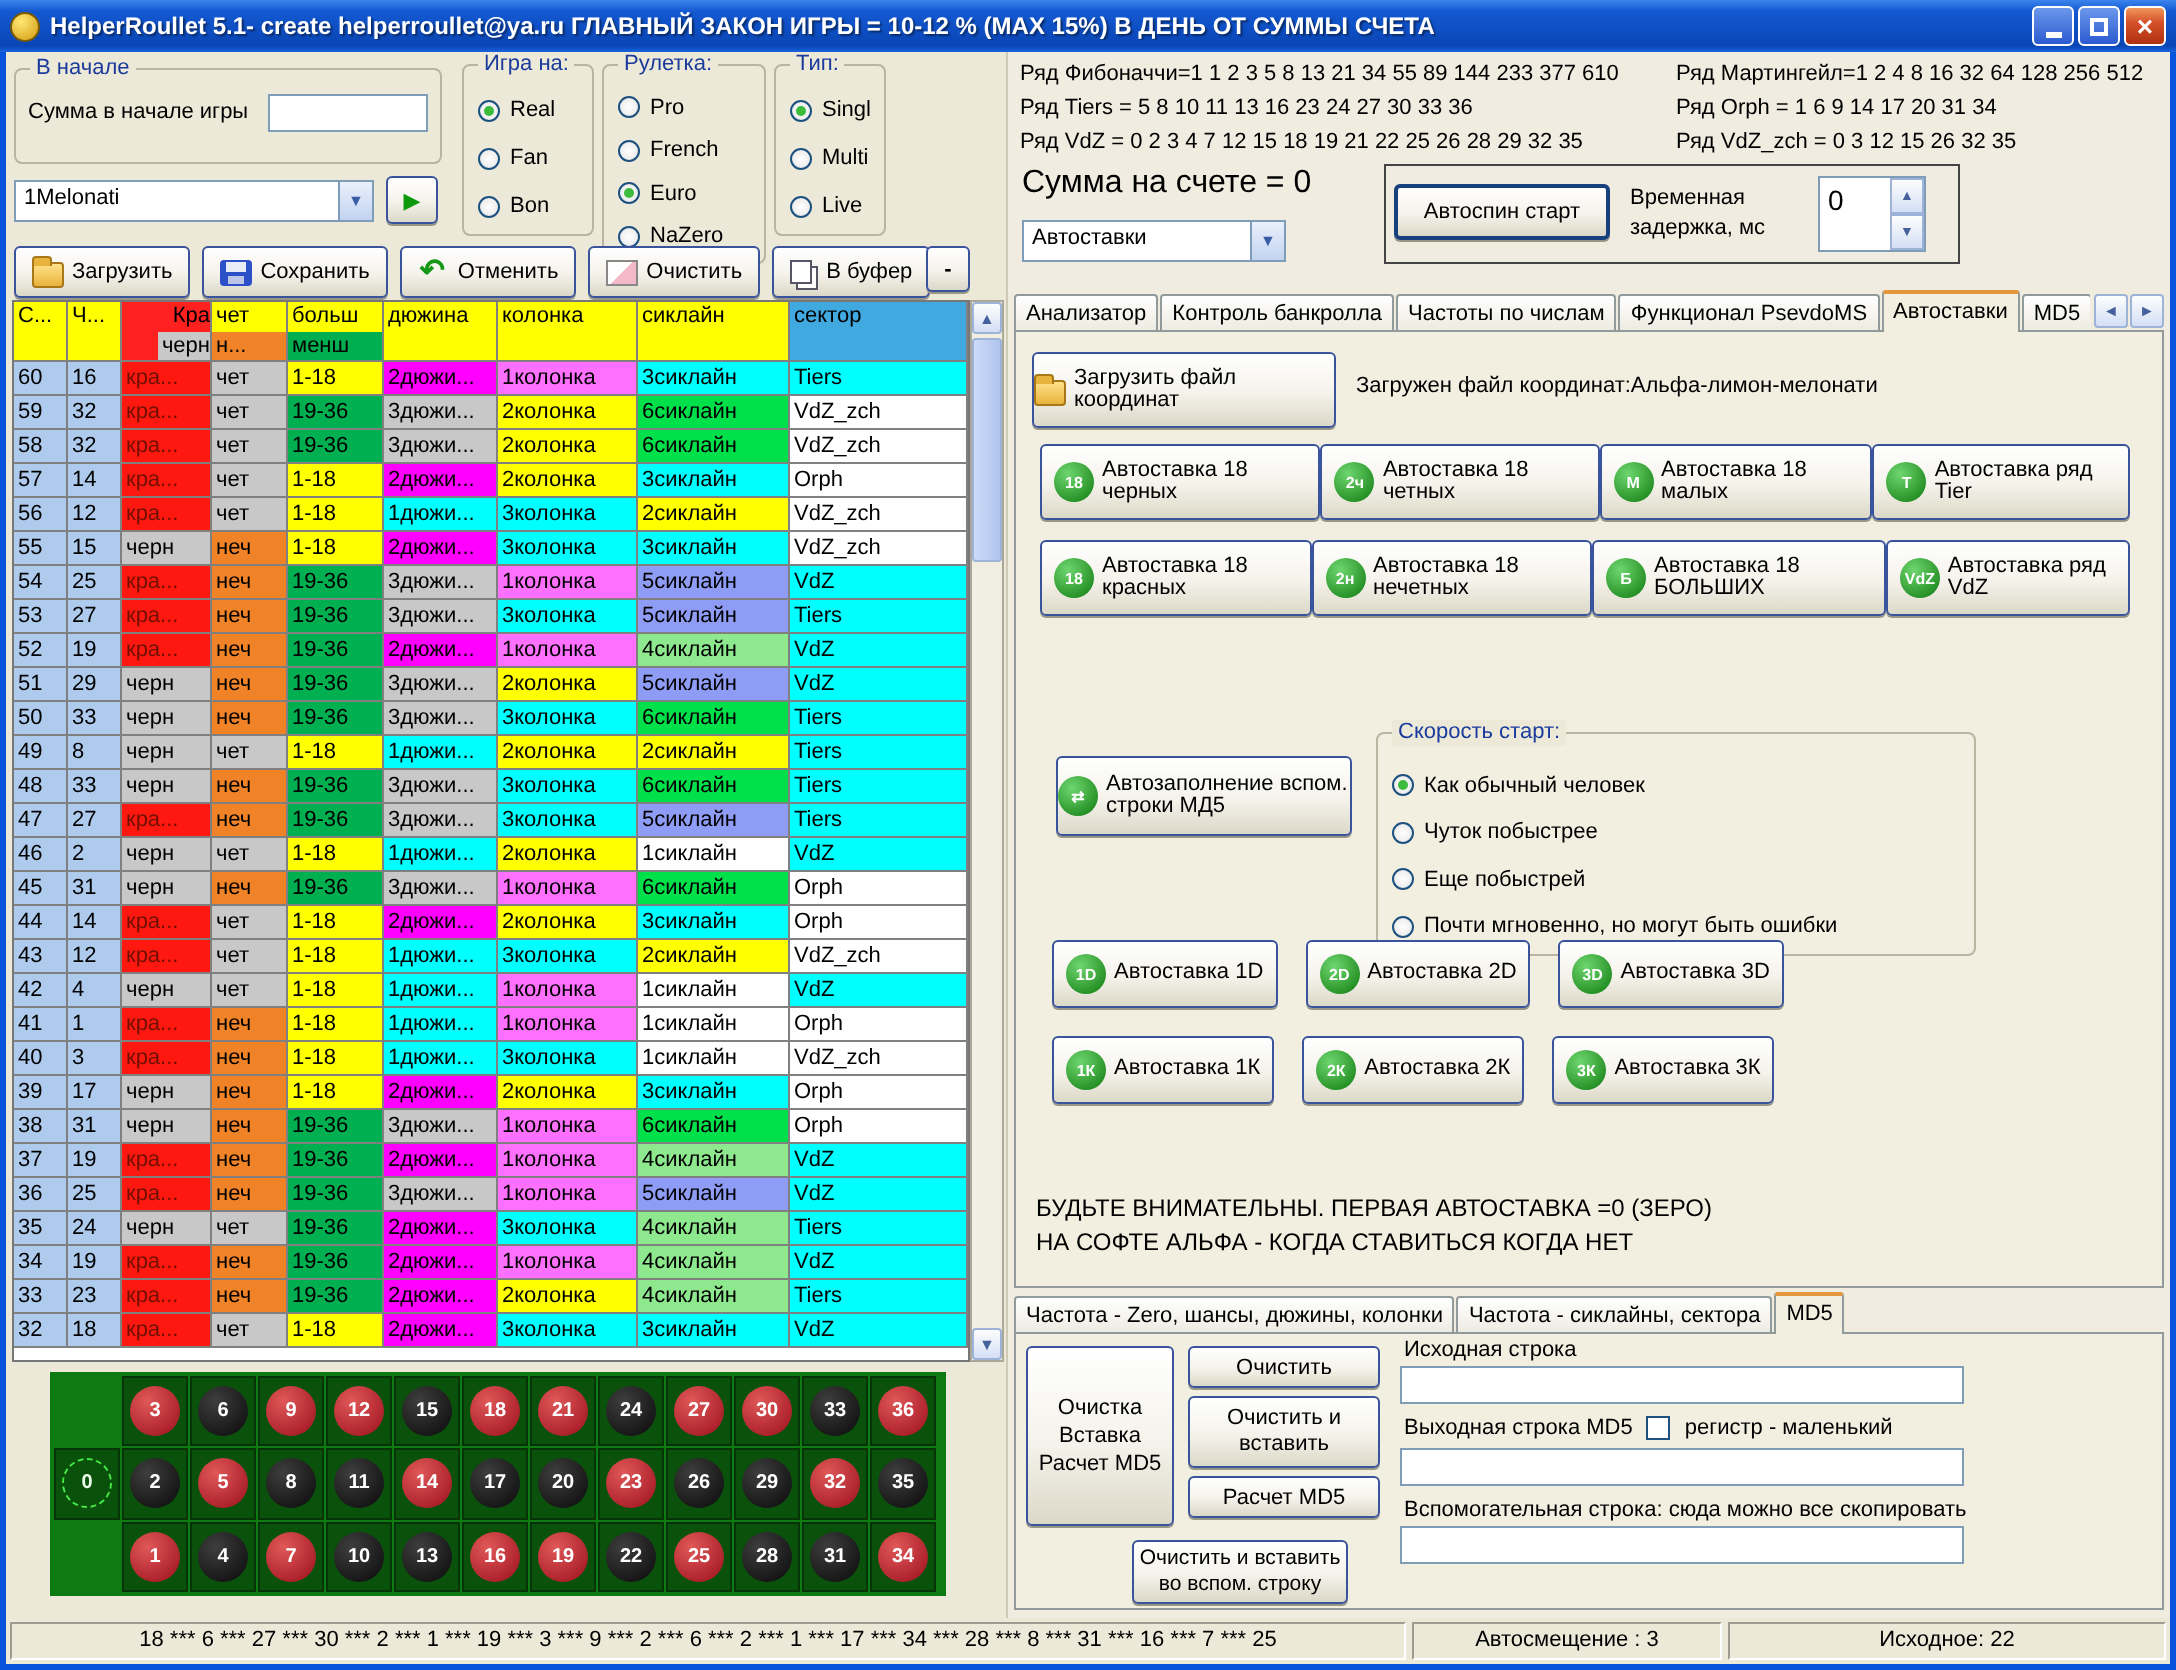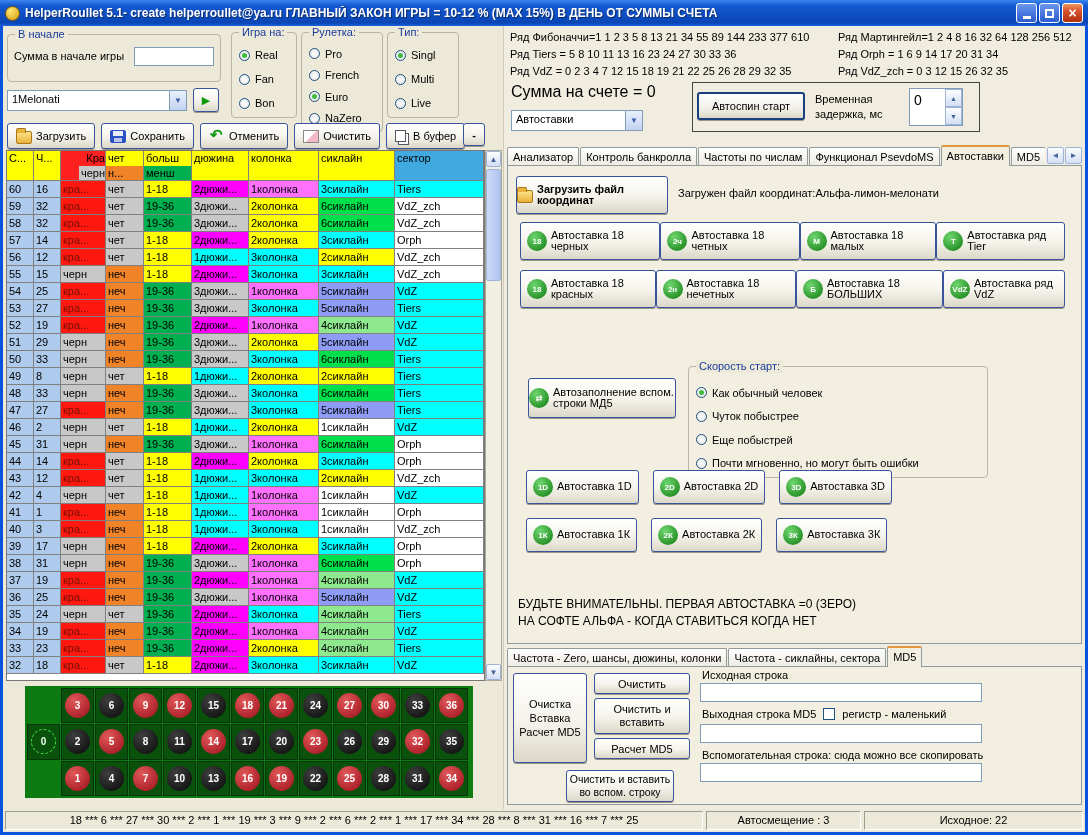--- a/index.html
+++ b/index.html
@@ -85,21 +85,21 @@
   .spinbtns { width:17px; display:flex; flex-direction:column; }
   .spbtn { flex:1; border:1px solid #9DB4D8; background:linear-gradient(#FDFDFD,#D3DFF5); font-size:7px; color:#44619C; display:flex; align-items:center; justify-content:center; }
   
   .tabsrow { position:absolute; left:3px; top:119px; right:40px; height:21px; display:flex; align-items:flex-end; gap:1px; overflow:hidden; }
   .tab { border:1px solid #919B9C; border-bottom:none; border-radius:2px 2px 0 0; padding:3px 5px; font-size:11px; height:19px; background:linear-gradient(#FFF,#ECEAE0); white-space:nowrap; }
   .tab.active { height:21px; background:#F2EFE1; border-top:2px solid #E5953A; z-index:2; }
   .tabarrows { position:absolute; right:3px; top:121px; display:flex; gap:1px; }
   .tabarrow { width:17px; height:17px; background:linear-gradient(#FDFDFD,#D3DFF5); border:1px solid #9DB4D8; border-radius:2px; font-size:8px; color:#44619C; display:flex; align-items:center; justify-content:center; }
   .tabpanel { position:absolute; left:3px; top:139px; right:3px; height:479px; border:1px solid #919B9C; background:#F2EFE1; }
   
-  .loadbtn { position:absolute; left:8px; top:10px; width:152px; height:38px;font-weight:bold; }
+  .loadbtn { position:absolute; left:8px; top:10px; width:152px; height:38px; }
   .loadedlbl { position:absolute; left:170px; top:21px; font-size:11px; }
   .betrow { position:absolute; left:12px; right:16px; display:flex; justify-content:space-between; }
   .rA { top:56px; } .rB { top:104px; } .rC { top:152px; }
   .bet { height:38px; min-width:96px; padding:2px 6px; justify-content:flex-start; }
   .bicon { width:20px; height:20px; min-width:20px; border-radius:50%; background:radial-gradient(circle at 35% 30%,#6FD66F,#0D7A0D); color:#fff; font-size:8px; font-weight:bold; display:flex; align-items:center; justify-content:center; }
   .blabel { font-size:11px; line-height:11.5px; text-align:left; white-space:normal; }
   .autofillbtn { position:absolute; left:20px; top:212px; width:148px; height:40px; }
   .speedgrp { position:absolute; left:180px; top:200px; width:300px; height:112px; background:#F2EFE1; }
   .speedgrp .opts { top:14px; }
   .drow { position:absolute; left:18px; top:304px; display:flex; gap:14px; }
@@ -120,21 +120,21 @@
   .minp3 { left:192px; top:96px; width:282px; height:19px; }
   .mbtn4 { position:absolute; left:58px; top:103px; width:108px; height:32px; white-space:normal; line-height:13px; font-size:10.5px; }
   
   .grp1 { left:4px; top:8px; width:214px; height:48px; }
   .slbl { position:absolute; left:6px; top:15px; font-size:11px; }
   .sinp { left:126px; top:12px; width:80px; height:19px; }
   .profcombo { left:4px; top:64px; width:180px; height:21px; }
   .playbtn { position:absolute; left:190px; top:62px; width:26px; height:24px; color:#0C9A0C; font-size:11px; }
   .grpGame { left:228px; top:6px; width:66px; height:86px; }
   .grpRoul { left:298px; top:6px; width:82px; height:100px; }
-  .grpType { left:384px; top:6px; width:72px; height:86px; }
+  .grpType { left:384px; top:6px; width:56px; height:86px; }
   .toolbar { position:absolute; left:4px; top:97px; display:flex; gap:6px; }
   .tbtn { height:23px; padding:12px 8px; }
   .minusbtn { width:22px; height:23px; font-weight:bold; }
 </style>
 </head>
 <body>
 
 <div class="win">
   <div class="titlebar">
     <span class="appicon"></span>

